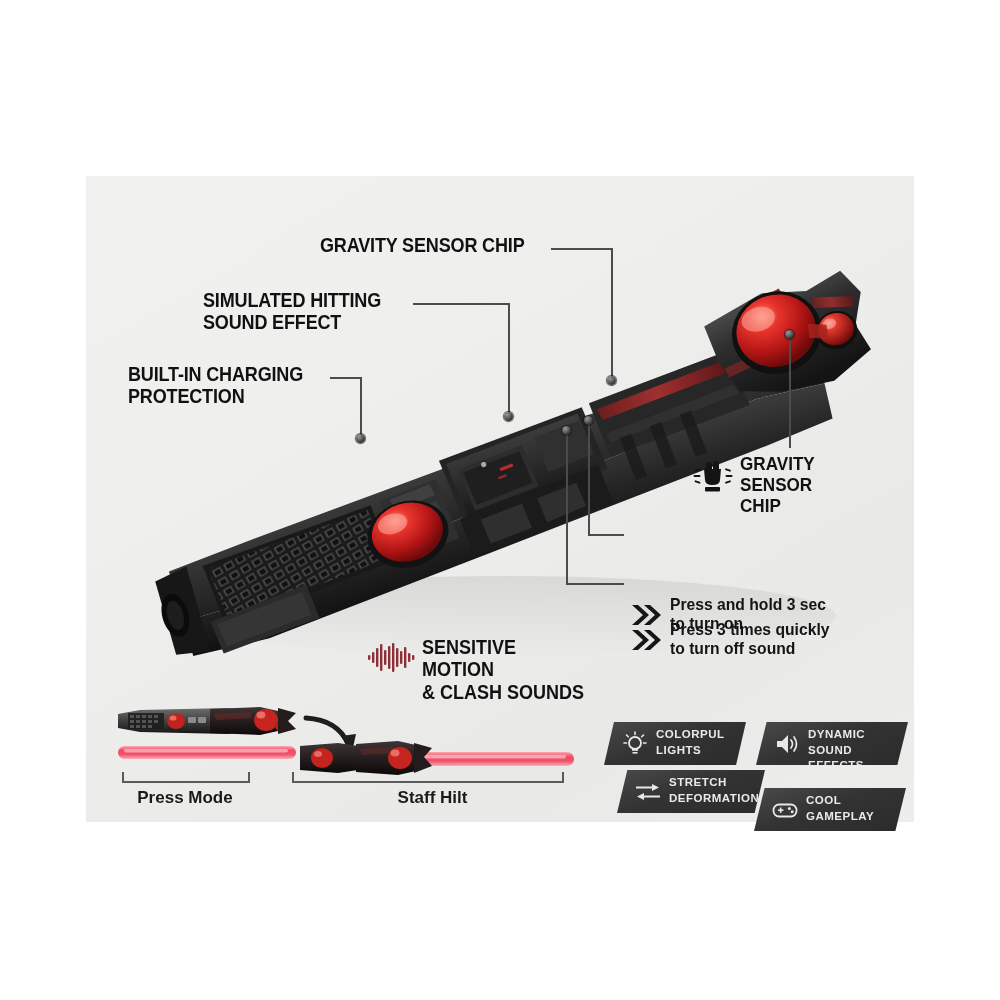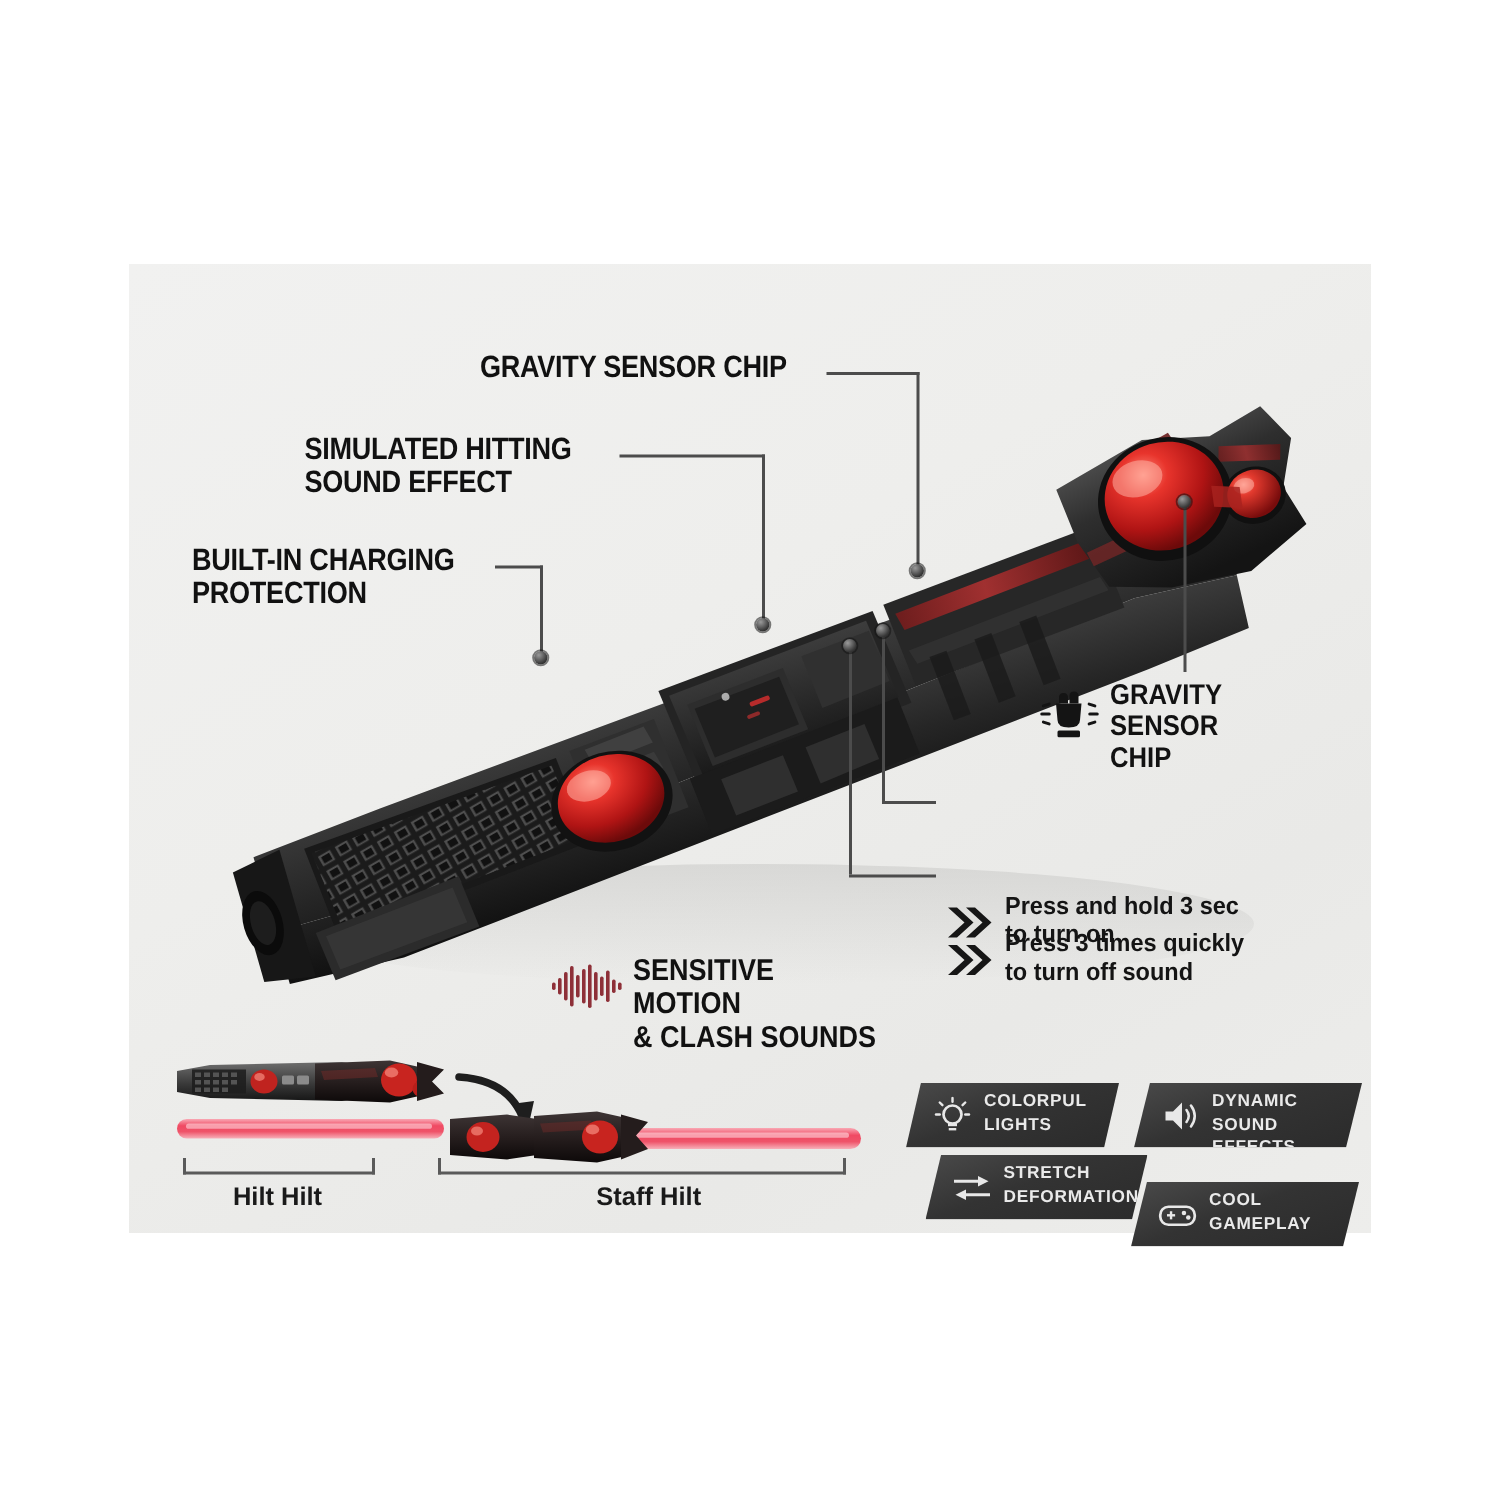--- a/index.html
+++ b/index.html
@@ -417,21 +417,21 @@
       <path d="M246 48 L288 45 L306 49 L306 75 L288 79 L246 76 Z" fill="url(#miniDark)"></path>
       <path d="M250 53 L284 51 L286 57 L252 59 Z" fill="#6e2a28" opacity=".5"></path>
       <ellipse cx="290" cy="62" rx="12" ry="11" fill="#c8241f"></ellipse>
       <ellipse cx="285" cy="57" rx="4.5" ry="3.4" fill="#ff9e91" opacity=".6"></ellipse>
       <path d="M304 47 L322 52 L314 61 L322 70 L304 77 Z" fill="#241c1c"></path>
     </g>
   </svg>
 
   <div class="bracket" id="bracket-hilt"></div>
   <div class="bracket" id="bracket-staff"></div>
-  <div class="mode-label" id="mode-hilt-label">Hilt Hilt</div>
+  <div class="mode-label" id="mode-hilt-label">Press Mode</div>
   <div class="mode-label" id="mode-staff-label">Staff Hilt</div>
 
   <div class="badge" id="badge-0">
     <div class="badge-inner">
       <svg class="badge-icon" viewBox="0 0 26 26" xmlns="http://www.w3.org/2000/svg">
         <circle cx="13" cy="12" r="6" fill="none" stroke="#e8e8e8" stroke-width="1.8"></circle>
         <rect x="10" y="18" width="6" height="1.8" fill="#e8e8e8"></rect>
         <rect x="10.5" y="21" width="5" height="1.6" fill="#e8e8e8"></rect>
         <g stroke="#e8e8e8" stroke-width="1.6" stroke-linecap="round">
           <line x1="13" y1="1" x2="13" y2="3.5"></line>

